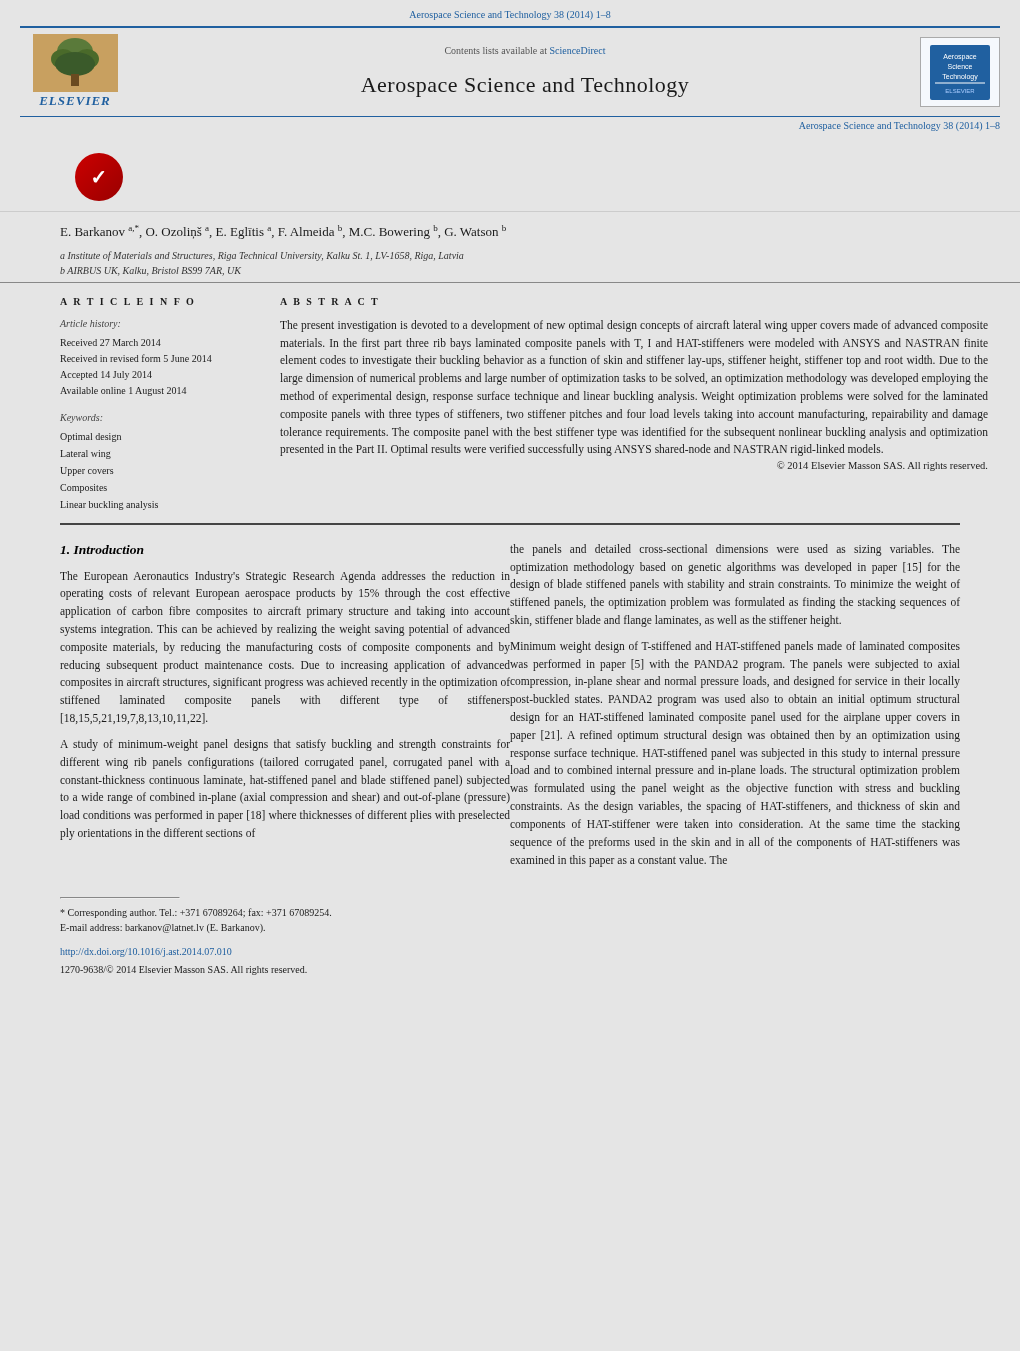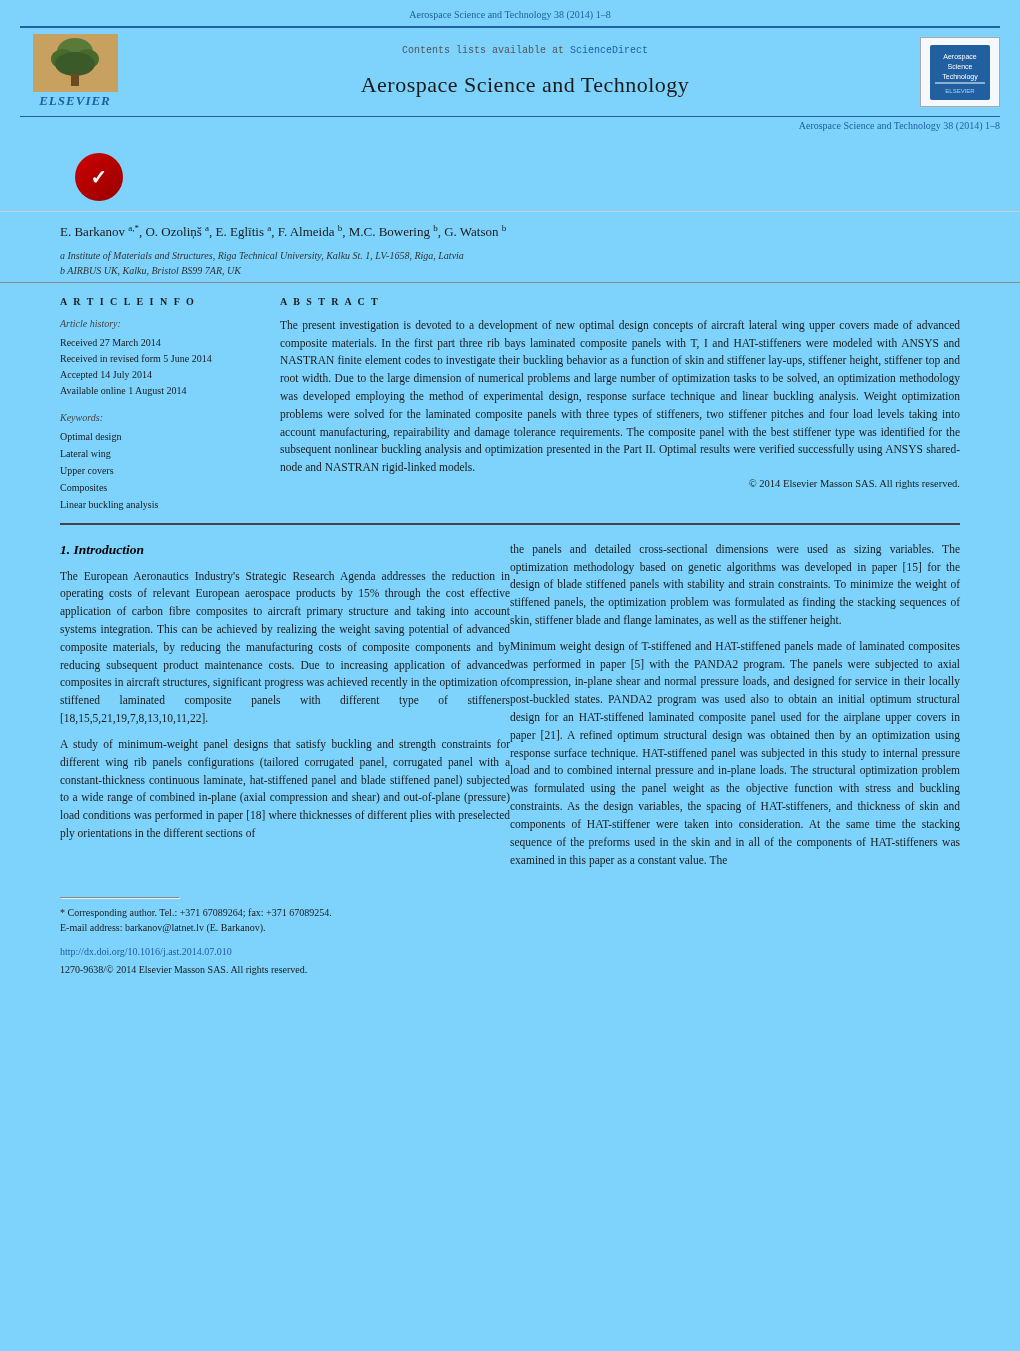--- a/index.html
+++ b/index.html
@@ -8,21 +8,21 @@
       background: #fff;
       color: #000;
       width: 1020px;
       min-height: 1351px;
       font-size: 13px;
       line-height: 1.4;
     }
     .page {
       width: 1020px;
       min-height: 1351px;
-      background: #7dd3fc;
+      background: #e5e5e5;
       padding: 0;
     }
     
     .journal-header {
       padding: 8px 20px 0 20px;
       display: flex;
       flex-direction: column;
       align-items: center;
     }
     .journal-name-top {
@@ -55,21 +55,20 @@
     }
     .header-center {
       flex: 1;
       text-align: center;
       padding: 0 10px;
     }
     .sciencedirect-link {
       font-size: 10px;
       color: #555;
       margin-bottom: 12px;
-      font-family: Liberation Mono, monospace;
     }
     .journal-title-main {
       font-size: 22px;
       font-weight: normal;
       color: #1a1a1a;
       letter-spacing: 0.5px;
     }
     .journal-url {
       font-size: 10px;
       color: #2060a0;
@@ -142,21 +141,21 @@
     .affiliations {
       margin-top: 6px;
       font-size: 10px;
       font-style: italic;
       color: #333;
       line-height: 1.5;
     }
     
     .two-col-section {
       display: flex;
-      padding: 12px 60px 10px 60px;
+      padding: 12px 32px 10px 60px;
       border-top: 1px solid #888;
       gap: 20px;
     }
     .left-col {
       width: 200px;
       flex-shrink: 0;
     }
     .right-col {
       flex: 1;
     }

